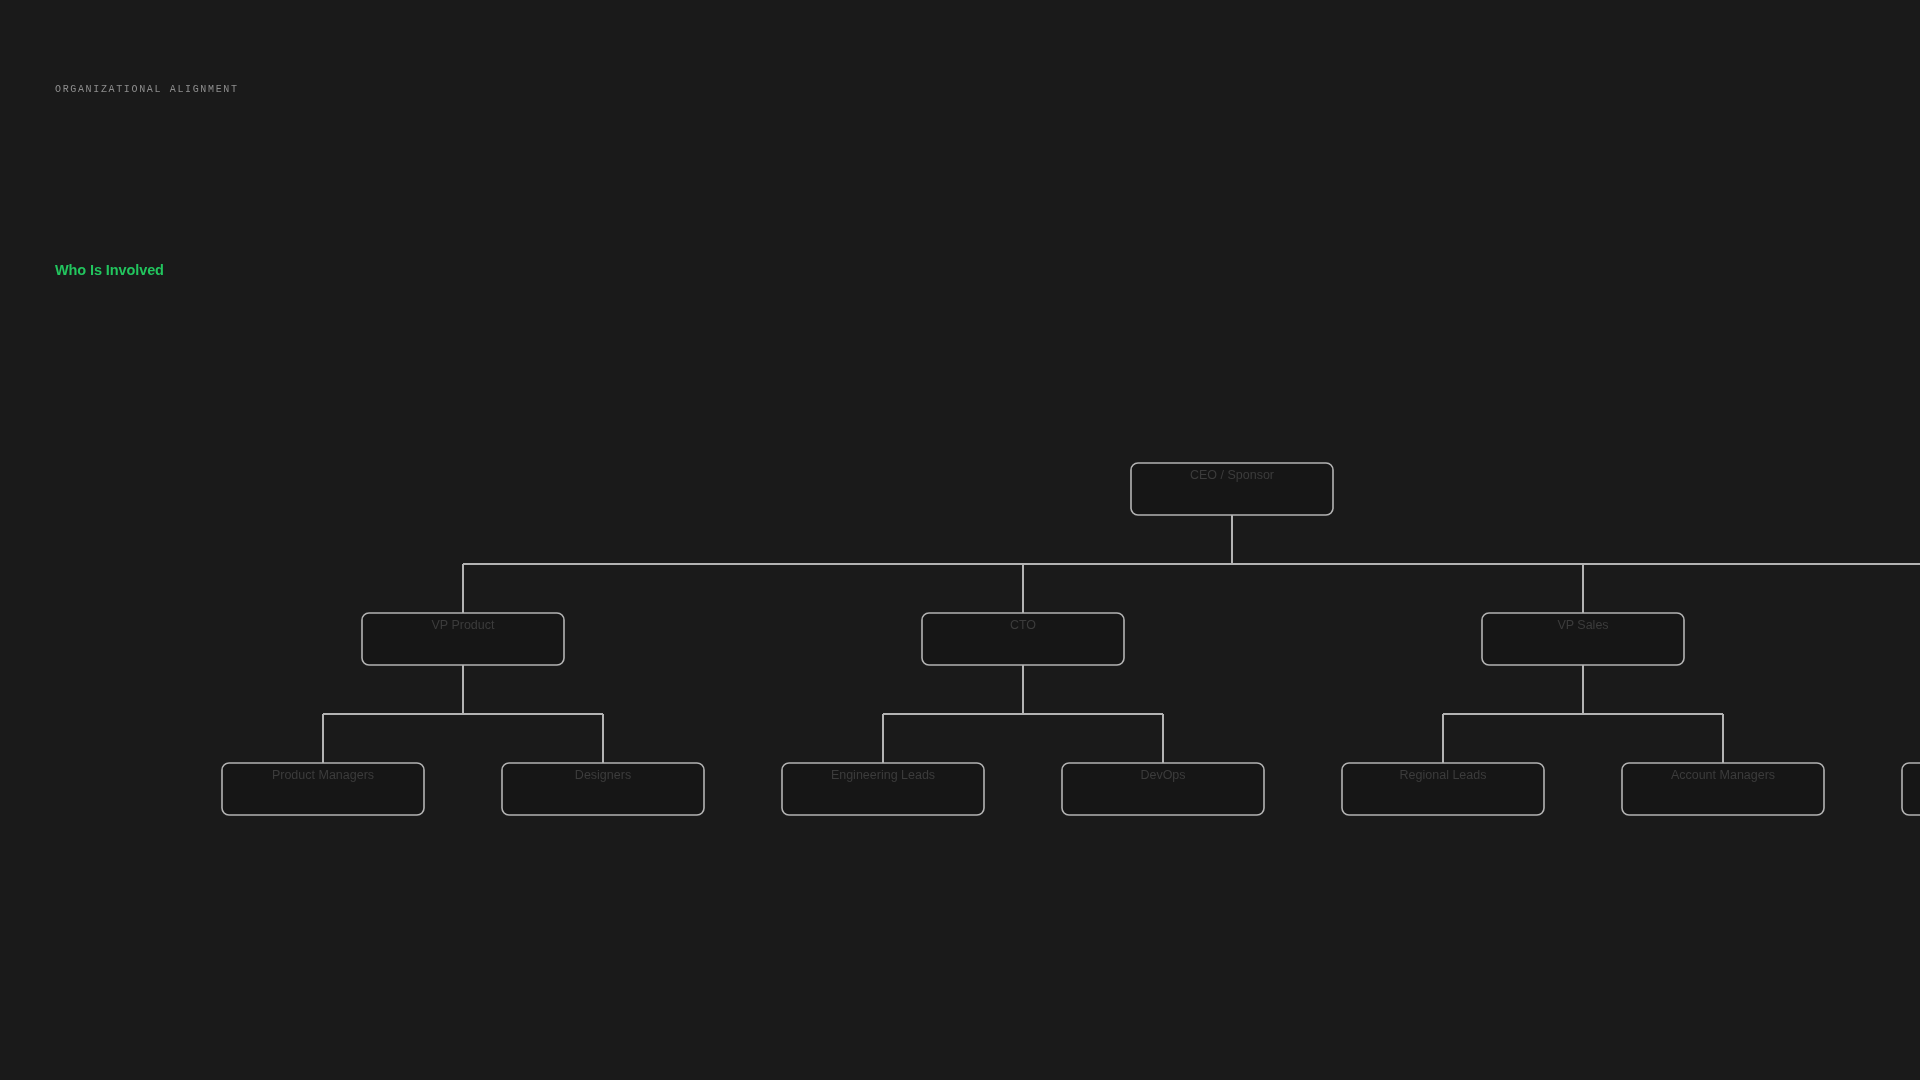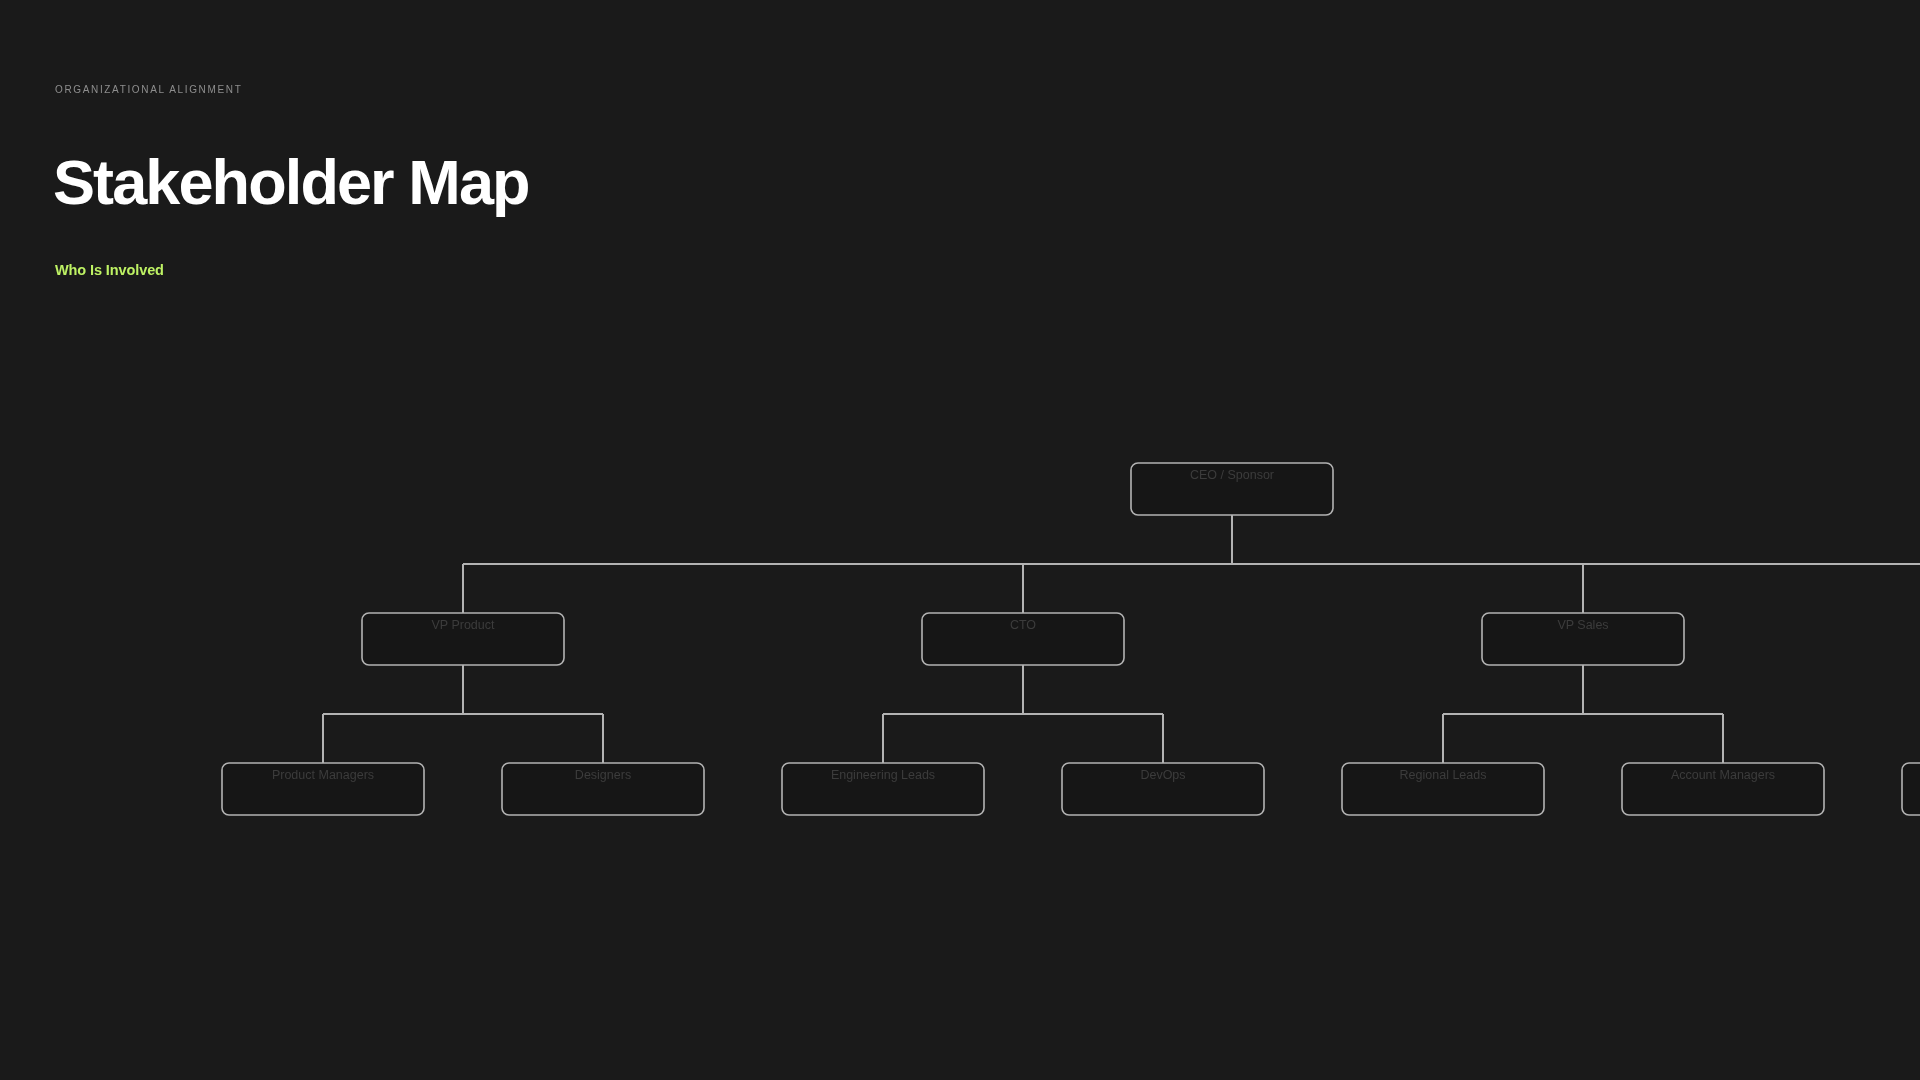--- a/index.html
+++ b/index.html
@@ -29,20 +29,21 @@
   .eyebrow {
     position: absolute;
     left: 55px;
     top: 84px;
     font-size: 10px;
     letter-spacing: 1.65px;
     color: #8e8e8e;
     text-transform: uppercase;
     font-weight: 400;
     white-space: nowrap;
+    font-family: Liberation Mono, monospace;
   }
   .page-title {
     position: absolute;
     left: 53px;
     top: 106px;
     font-size: 63px;
     line-height: 1.08;
     font-weight: 700;
     letter-spacing: -1.9px;
     color: #ffffff;
@@ -53,21 +54,21 @@
   .side {
     position: absolute;
     left: 55px;
     top: 260px;
     width: 120px;
   }
   .side-heading {
     font-size: 14.5px;
     line-height: 1.38;
     font-weight: 700;
-    color: #bef264;
+    color: #22c55e;
     letter-spacing: -0.1px;
     margin: 0 0 38px 0;
   }
   .side-body {
     font-size: 14.5px;
     line-height: 1.64;
     font-weight: 400;
     color: #b9b9b9;
     letter-spacing: -0.05px;
     margin: 0;
@@ -192,19 +193,18 @@
             <rect x="1902" y="763" width="202" height="52" rx="7" ry="7" class="node-rect"></rect>
           </g>
           <g>
             <rect x="2182" y="763" width="202" height="52" rx="7" ry="7" class="node-rect"></rect>
           </g>
         </svg>
     </div>
   </div>
 
   <div class="eyebrow">ORGANIZATIONAL ALIGNMENT</div>
-  <h1 class="page-title">Stakeholder Map</h1>
 
   <div class="side">
     <div class="side-heading">Who Is Involved</div>
   </div>
 
 </div>
 
 </body></html>

